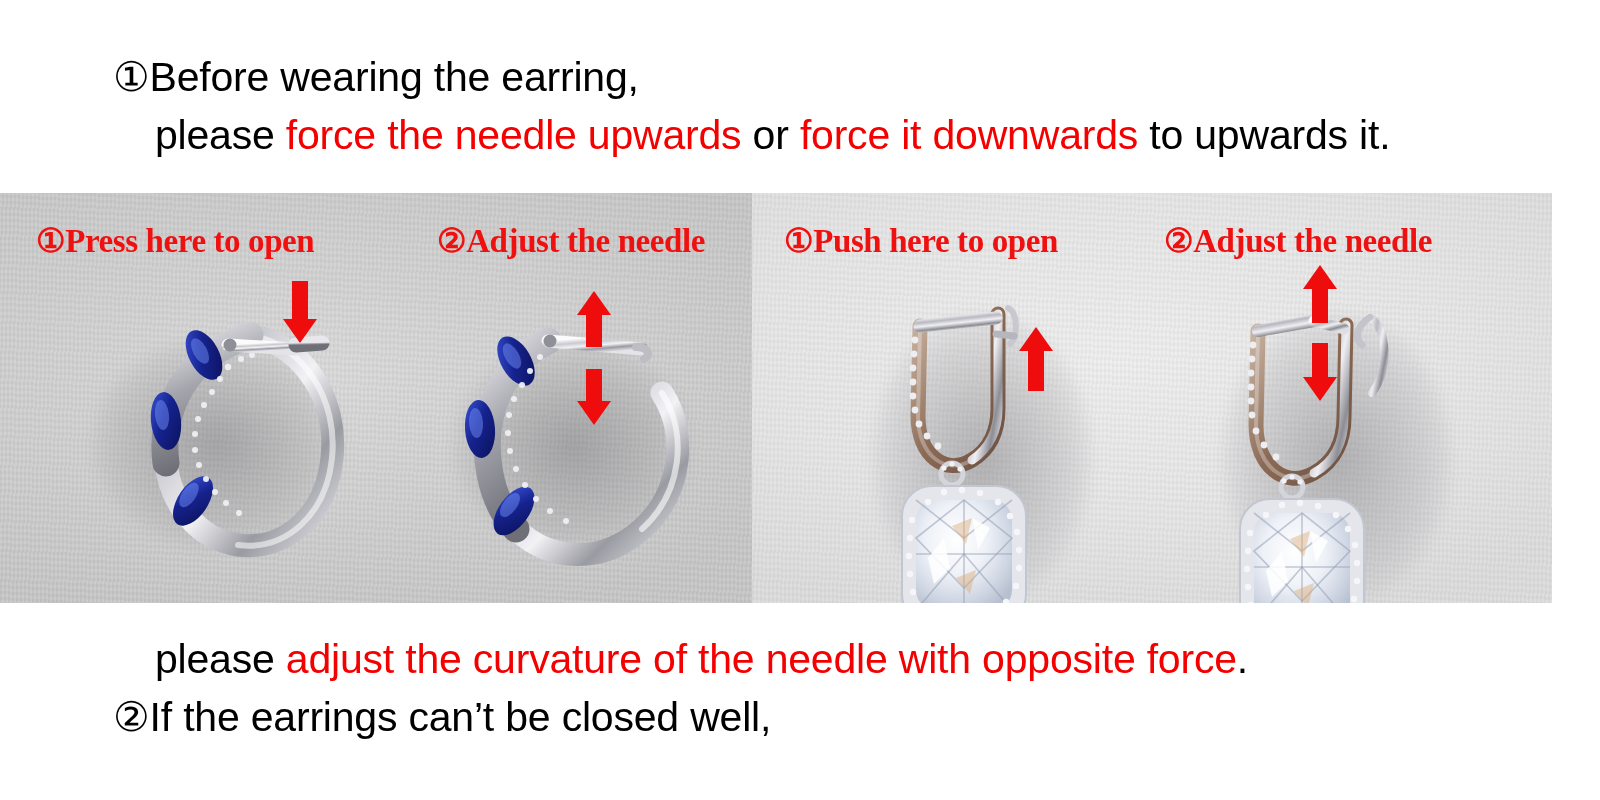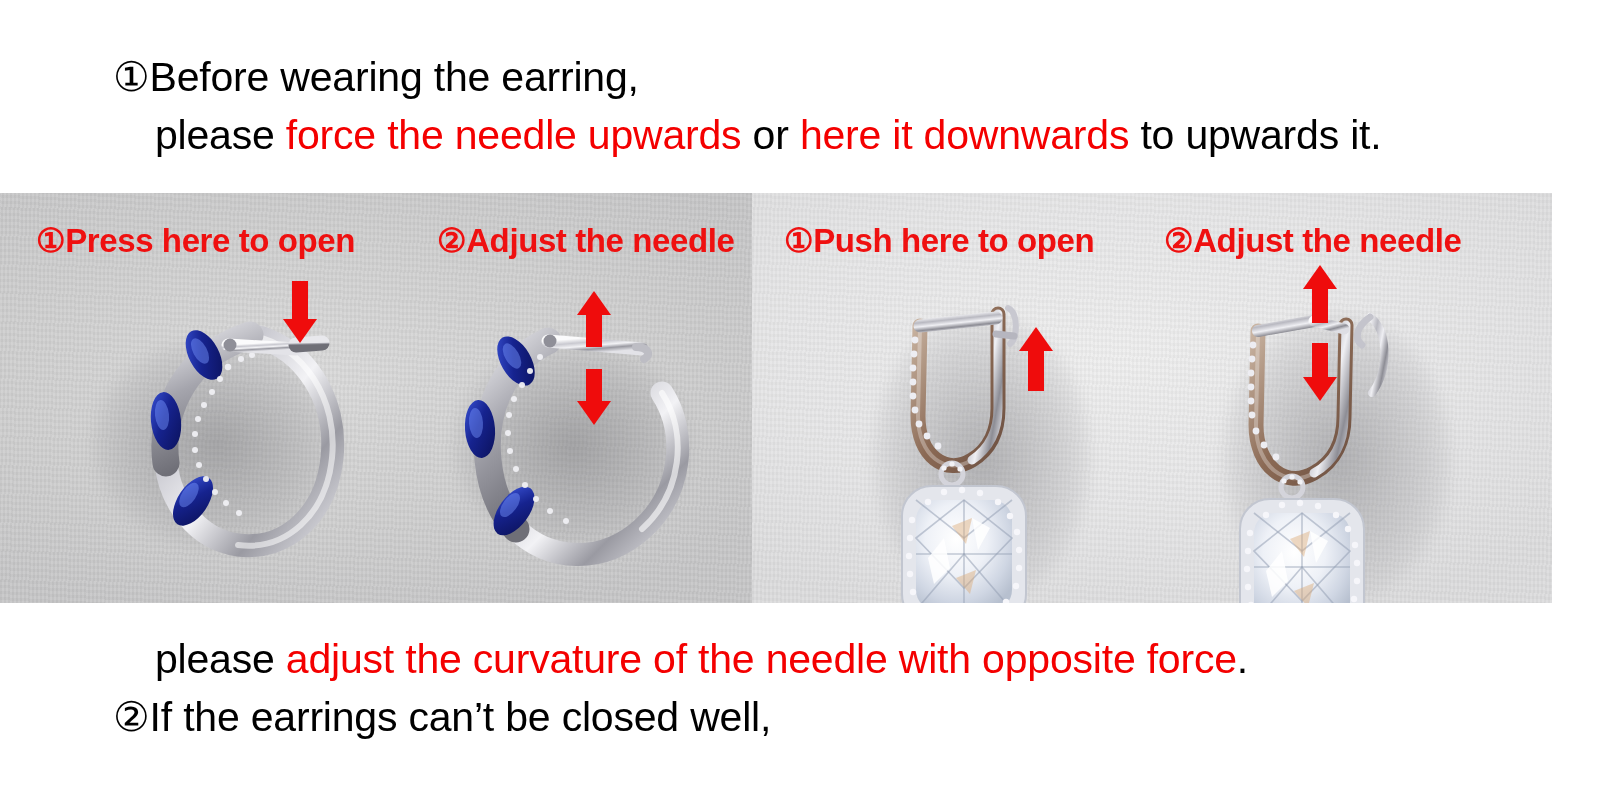--- a/index.html
+++ b/index.html
@@ -75,21 +75,21 @@
     position: absolute; inset: 0;
     background-image:
       repeating-linear-gradient(92deg, rgba(255,255,255,.05) 0 2px, rgba(0,0,0,.025) 2px 4px),
       repeating-linear-gradient(3deg, rgba(255,255,255,.04) 0 3px, rgba(0,0,0,.02) 3px 6px);
     pointer-events: none;
   }
 
   
   .caption {
     position: absolute;
-    font-family: Liberation Sans, sans-serif;
+    font-family: Liberation Serif, serif;
     font-weight: bold;
     font-size: 33px;
     line-height: 36px;
     color: #ef1010;
     white-space: nowrap;
     letter-spacing: -0.4px;
   }
 
   
   .arrow {
@@ -139,21 +139,21 @@
 </head>
 <body>
 
 <div class="page">
 
   <div class="instr instr-top">
     <div class="line">
       <span class="num">①</span><span class="blk">Before wearing the earring,</span>
     </div>
     <div class="line indent">
-      <span class="blk">please </span><span class="red">force the needle upwards</span><span class="blk"> or </span><span class="red">here it downwards</span><span class="blk"> to upwards it.</span>
+      <span class="blk">please </span><span class="red">force the needle upwards</span><span class="blk"> or </span><span class="red">force it downwards</span><span class="blk"> to upwards it.</span>
     </div>
   </div>
 
   <div class="photo-band">
 
     <div class="half half-left">
       <div class="grain"></div>
 
       <div class="caption" style="left:36px; top:30px;">
         <span>①</span><span>Press here to open</span>

